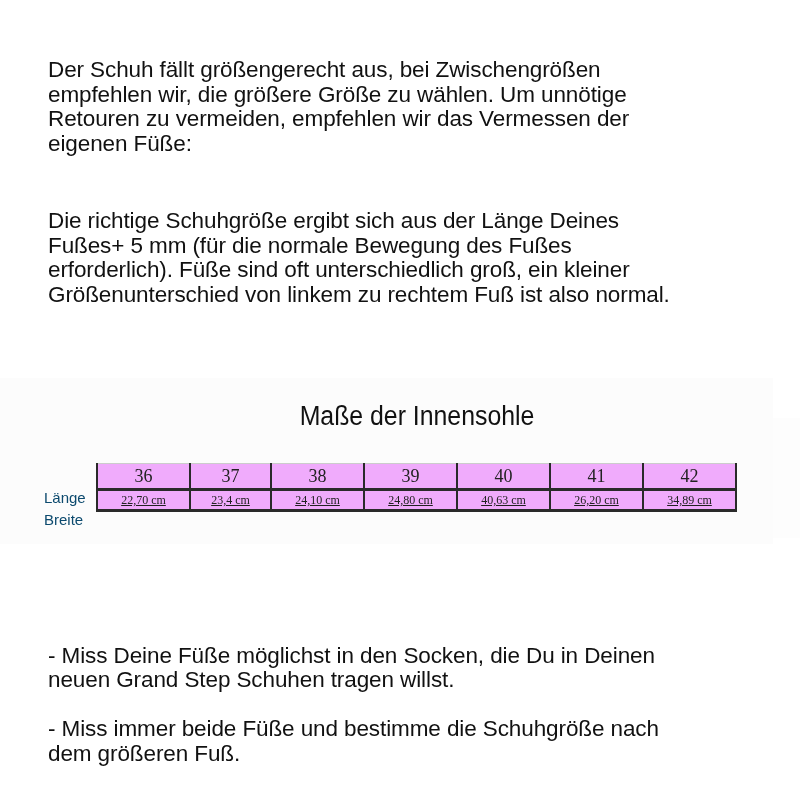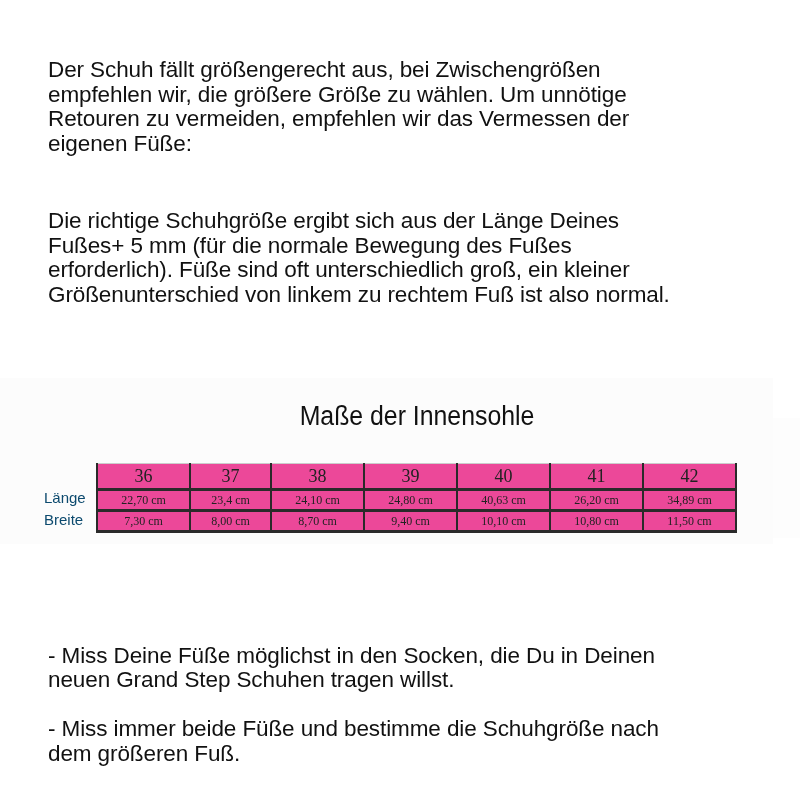--- a/index.html
+++ b/index.html
@@ -71,42 +71,42 @@
     #label-breite { top: 511px; }
 
     table.sizes {
       position: absolute;
       left: 96px;
       top: 463px;
       width: 641px;
       border-collapse: collapse;
       font-family: "Liberation Serif", serif;
       color: #222222;
-      background: #ec4899;
+      background: #f0abfc;
     }
     table.sizes td, table.sizes th {
       border-left: 2px solid #2a2a2a;
       border-right: 2px solid #2a2a2a;
       text-align: center;
       padding: 0;
       font-weight: normal;
     }
     table.sizes th {
       height: 24px;
       font-size: 18px;
       line-height: 24px;
       border-top: 1px solid #cccccc;
       border-bottom: 3px solid #2a2a2a;
     }
     table.sizes td {
       height: 18px;
       font-size: 12px;
       line-height: 18px;
     }
-    table.sizes tr.len td { border-bottom: 3px solid #2a2a2a; }
+    table.sizes tr.len td { border-bottom: 3px solid #2a2a2a; text-decoration: underline; }
     table.sizes tr.wid td { border-bottom: 3px solid #2a2a2a; }
   </style>
 </head>
 <body>
 
 <p class="para" id="intro">Der Schuh fällt größengerecht aus, bei Zwischengrößen
 empfehlen wir, die größere Größe zu wählen. Um unnötige
 Retouren zu vermeiden, empfehlen wir das Vermessen der
 eigenen Füße:</p>
 
@@ -138,29 +138,20 @@
   <tbody>
     <tr class="len">
       <td>22,70 cm</td>
       <td>23,4 cm</td>
       <td>24,10 cm</td>
       <td>24,80 cm</td>
       <td>40,63 cm</td>
       <td>26,20 cm</td>
       <td>34,89 cm</td>
     </tr>
-    <tr class="wid">
-      <td>7,30 cm</td>
-      <td>8,00 cm</td>
-      <td>8,70 cm</td>
-      <td>9,40 cm</td>
-      <td>10,10 cm</td>
-      <td>10,80 cm</td>
-      <td>11,50 cm</td>
-    </tr>
   </tbody>
 </table>
 
 <div class="para" id="tips">
   <span class="tips-line">- Miss Deine Füße möglichst in den Socken, die Du in Deinen
 neuen Grand Step Schuhen tragen willst.</span>
   <span class="tips-line">- Miss immer beide Füße und bestimme die Schuhgröße nach
 dem größeren Fuß.</span>
   
 </div>

